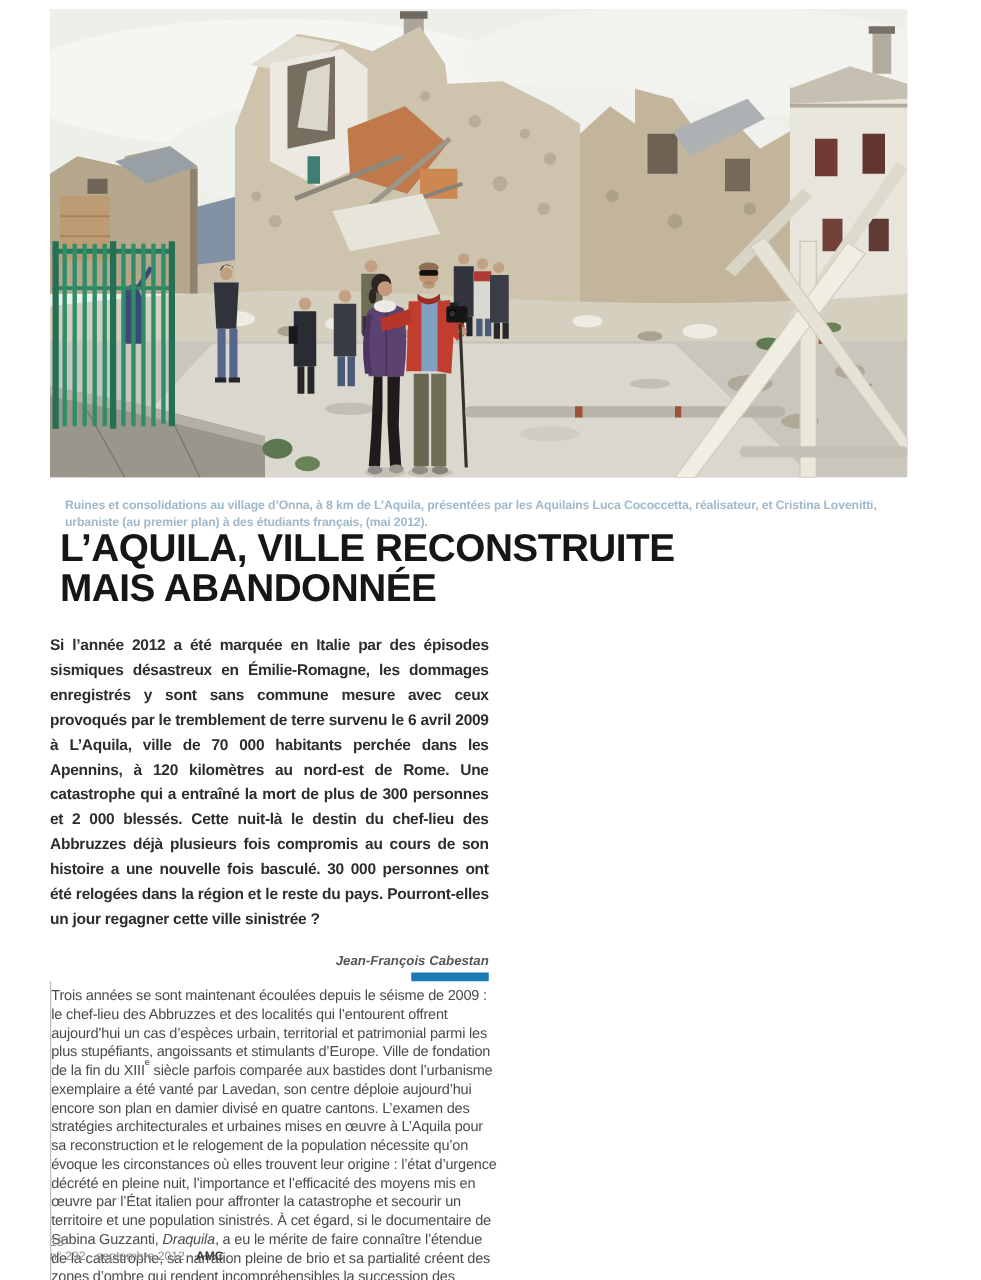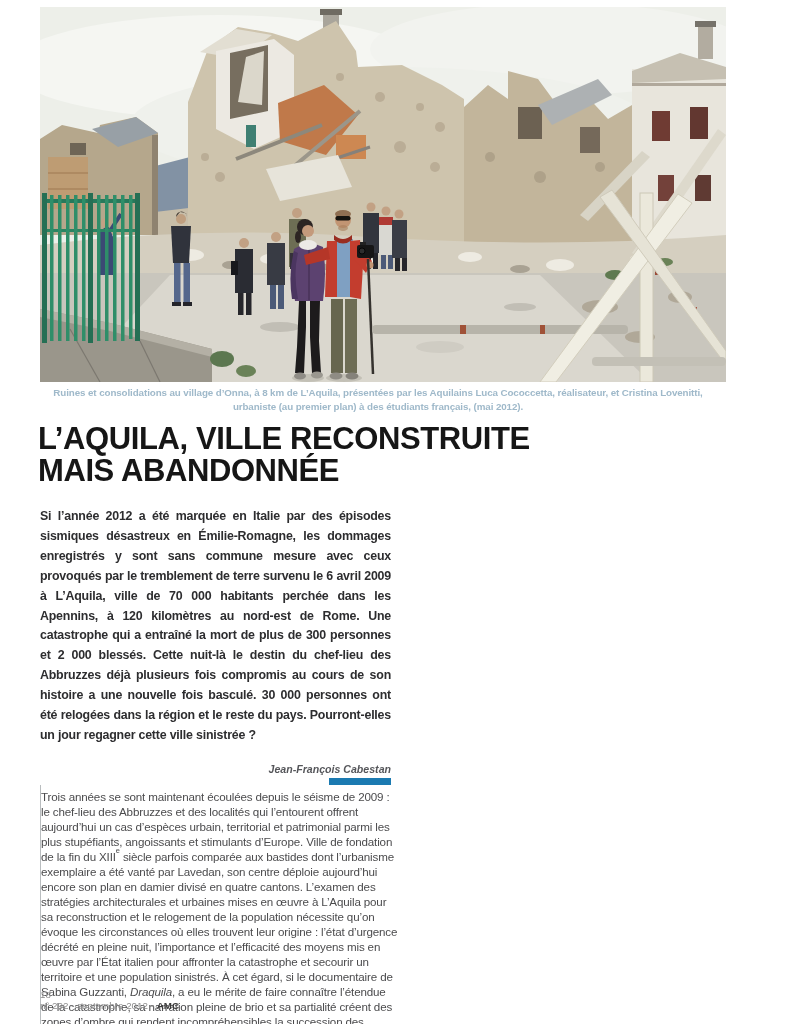--- a/index.html
+++ b/index.html
@@ -7,28 +7,27 @@
     width:785px;height:1024px;background:#ffffff;overflow:hidden;position:relative;
     font-family:"Liberation Sans", sans-serif;
     color:#333;
   }
   .page{position:absolute;inset:0;}
   
   .photo{position:absolute;left:40px;top:7px;width:686px;height:375px;margin:0;padding:0;}
   .photo svg{display:block;width:100%;height:100%;}
   
   .caption{
-    position:absolute;left:40px;top:386px;width:676px;margin:0;
+    position:absolute;left:40px;top:386px;width:676px;margin:12px;
     font-size:9.8px;line-height:13.6px;font-weight:bold;letter-spacing:-0.1px;
     color:var(--caption-blue,#9fb9ca);
-    text-align:center;
   }
   
   .headline{
-    position:absolute;left:38px;top:423px;margin:0;
+    position:absolute;left:48px;top:423px;margin:0;
     font-size:31px;line-height:31.5px;font-weight:800;letter-spacing:-0.4px;
     color:var(--headline-color,#161616);
   }
   .hl-line{display:block;}
   
   .columns{position:absolute;left:40px;top:503px;width:709px;display:flex;align-items:stretch;flex-direction:column;}
   .col-left{width:351px;box-sizing:border-box;padding-top:4px;}
   .col-right{
     box-sizing:border-box;width:358px;margin-left:0;
     border-left:1px solid var(--divider-color,#b9bdbf);

